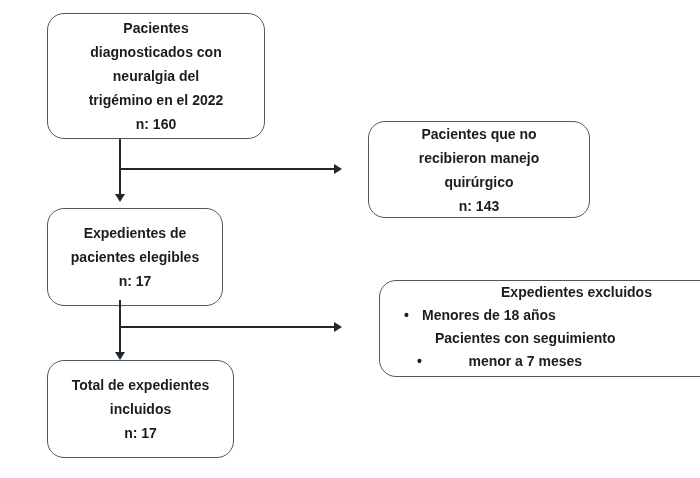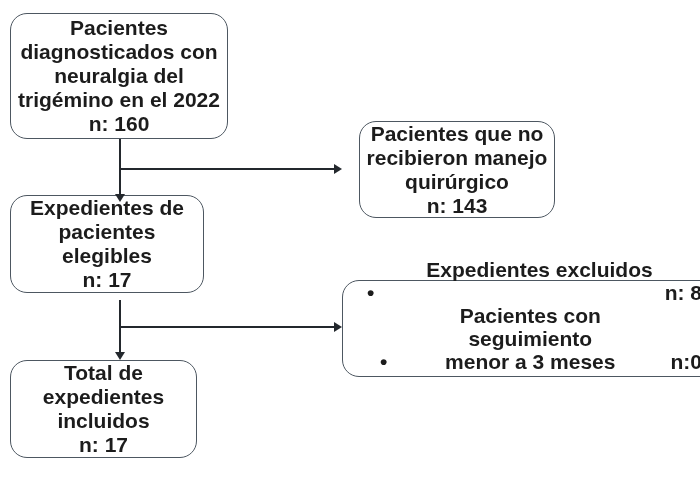--- a/index.html
+++ b/index.html
@@ -18,26 +18,27 @@
     position:relative;width:700px;height:478px;background:var(--background);
   }
   .box{
     position:absolute;
     border:1.7px solid var(--border);
     border-radius:17px;
     background:var(--background);
     display:flex;align-items:center;justify-content:center;
     text-align:center;
     color:var(--text);
-    font-size:21px;line-height:24px;font-weight:600;
+    font-size:14px;line-height:24px;font-weight:600;
     white-space:pre-line;
+    margin-left:37px;
   }
   .box-diagnosed{left:10px;top:13px;width:218px;height:126px;}
-  .box-no-surgery{left:359px;top:121px;width:196px;height:97px;}
-  .box-eligible{left:10px;top:195px;width:194px;height:98px;}
+  .box-no-surgery{left:331px;top:121px;width:222px;height:97px;}
+  .box-eligible{left:10px;top:208px;width:176px;height:98px;}
   .box-included{left:10px;top:360px;width:187px;height:98px;}
   .box-excluded{
     left:342px;top:280px;width:395px;height:97px;
     flex-direction:column;align-items:stretch;justify-content:flex-end;
     padding:3px 0 3px 0;line-height:23px;white-space:normal;
   }
   .ex-title{text-align:center;}
   .ex-row{
     display:flex;align-items:flex-end;text-align:left;
     padding-left:24px;padding-right:34px;
@@ -83,26 +84,27 @@
   <div class="box box-eligible">
     <div>Expedientes de
 pacientes elegibles
 n: 17</div>
   </div>
 
   <div class="box box-excluded">
     <div class="ex-title">Expedientes excluidos</div>
     <div class="ex-row">
       <span class="bullet">•</span>
+      <span class="ex-label">Menores de 18 años</span>
       <span class="ex-value">n: 8</span>
     </div>
     <div class="ex-row ex-row-2">
       <span class="bullet">•</span>
       <span class="ex-label">Pacientes con seguimiento
-menor a 3 meses</span>
+menor a 7 meses</span>
       <span class="ex-value">n:0</span>
     </div>
   </div>
 
   <div class="box box-included">
     <div>Total de expedientes
 incluidos
 n: 17</div>
   </div>
 

